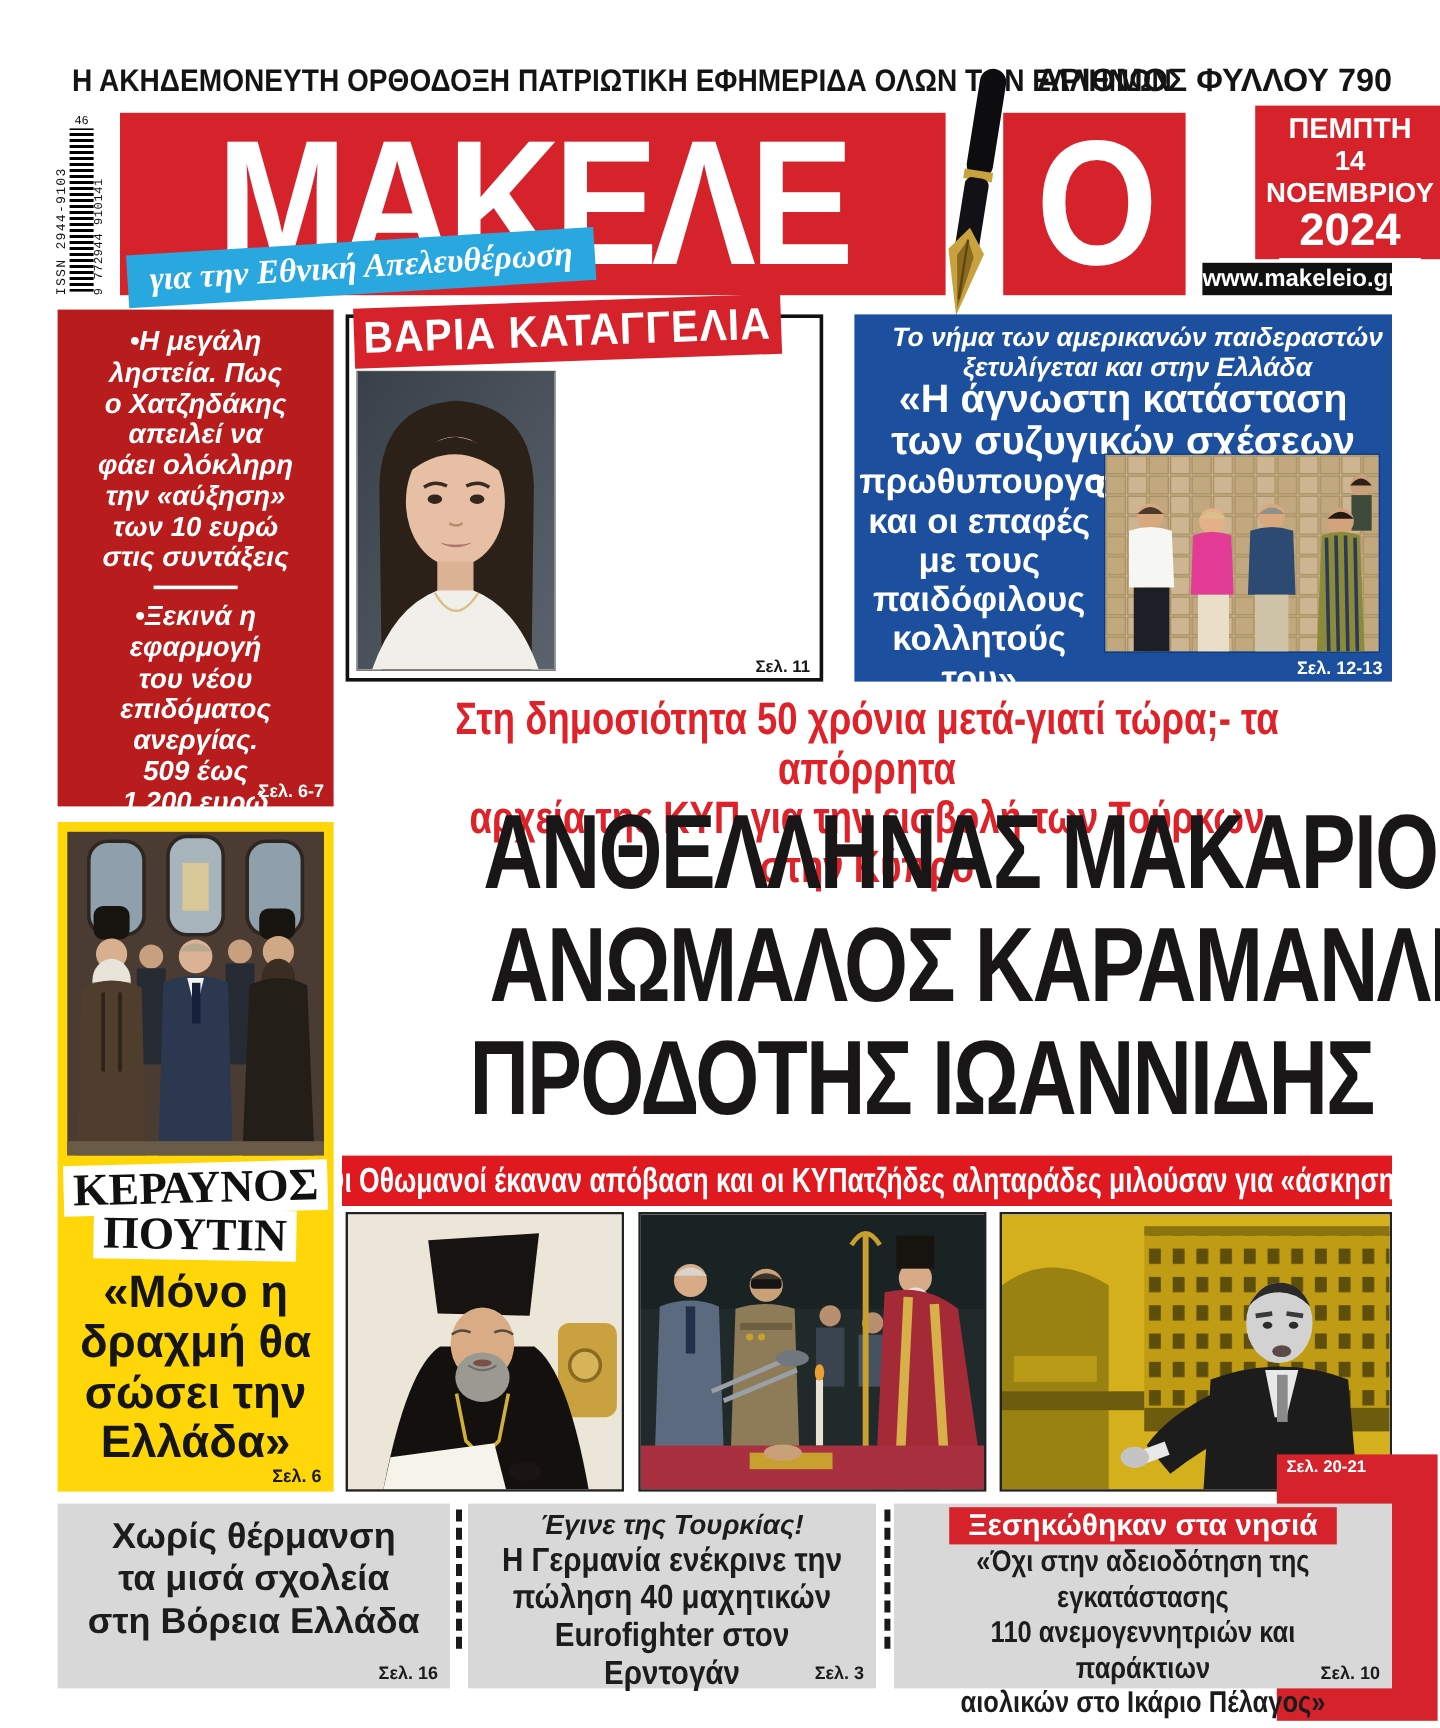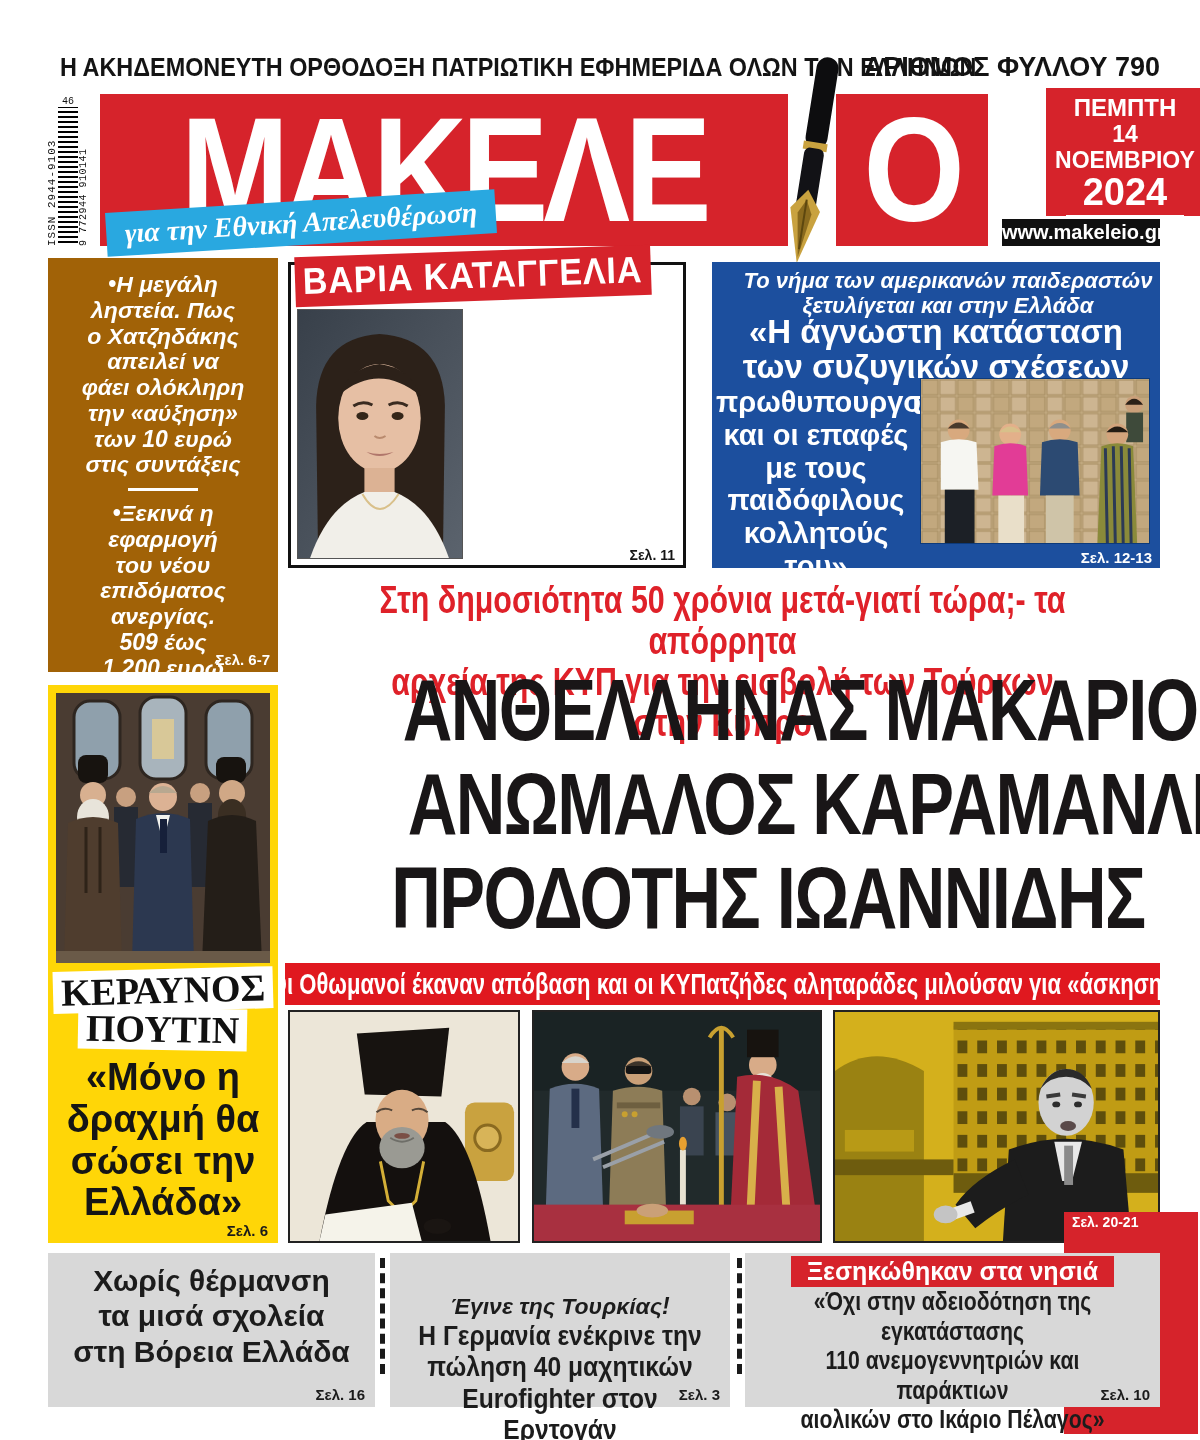--- a/index.html
+++ b/index.html
@@ -33,21 +33,21 @@
   .datebox { left:1002px; top:88px; width:158px; height:128px; background:#d6232b; color:#fff; text-align:center; padding-top:7px;margin-left:44px; }
   .db-day  { font-size:24px; font-weight:700; line-height:26px; }
   .db-date { font-size:23px; font-weight:700; line-height:26px; }
   .db-year { font-size:38px; font-weight:700; line-height:38px; }
   .db-div  { width:118px; height:2px; background:#fff; margin:4px auto 3px; }
   .db-price-label { font-size:16px; font-weight:700; vertical-align:6px; }
   .db-price { font-size:32px; font-weight:700; }
   .siteband { left:1002px; top:219px; width:158px; height:27px; background:#101010; color:#fff; font-weight:700; font-size:20px; text-align:right; line-height:26px; }
 
   
-  .tealbox { left:48px; top:258px; width:230px; height:414px; background:#a16207; color:#fff; text-align:center; padding-top:14px; }
+  .tealbox { left:48px; top:258px; width:230px; height:414px; background:#b91c1c; color:#fff; text-align:center; padding-top:14px; }
   .teal-item { font-size:23px; line-height:1.12; font-weight:700; font-style:italic; }
   .teal-div { width:70px; height:3px; background:#fff; margin:10px auto; }
   .pageref-w { position:absolute; right:8px; bottom:4px; font-size:15px; font-weight:700; color:#fff; }
   .pageref-d { position:absolute; right:10px; bottom:4px; font-size:15px; font-weight:700; color:#1a1a1a; }
 
   
   .reportbox { left:288px; top:262px; width:398px; height:306px; background:#fff; border:3px solid #111; }
   .stamp { position:absolute; left:4px; top:-14px; width:356px; height:50px; background:#d6232b; transform:rotate(-2deg); display:flex; align-items:center; justify-content:center; }
   .stamp span { color:#fff; font-weight:700; font-size:37px; letter-spacing:1px; transform:scaleX(.92); white-space:nowrap; }
   .report-photo { position:absolute; left:6px; top:44px; width:166px; height:250px; border:1px solid #555; }
@@ -89,21 +89,21 @@
   .graybox { top:1253px; height:154px; background:#d8d8d8; text-align:center; }
   .gb-left { left:48px; width:327px; }
   .gb-mid  { left:390px; width:340px; }
   .gb-right{ left:745px; width:415px; }
   .gb-head { font-weight:700; color:#1c1c1c; }
   .gb-left .gb-head { font-size:30px; line-height:1.18; padding-top:10px; }
   .gb-mid .gb-head  { font-size:28px; line-height:1.12; }
   .gb-mid .gb-head .cond { transform:scaleX(.88); }
   .gb-right .gb-head{ font-size:25px; line-height:1.18; }
   .gb-right .gb-head .cond { transform:scaleX(.85); }
-  .gb-kicker-it { font-style:italic; font-weight:700; font-size:23px; padding-top:4px; color:#1c1c1c;margin-top:36px; }
+  .gb-kicker-it { font-style:italic; font-weight:700; font-size:23px; padding-top:4px; color:#1c1c1c; }
   .gb-kicker-red { display:inline-block; background:#d6232b; color:#fff; font-weight:700; font-size:25px; padding:1px 16px; margin-top:3px; }
   .vdash { top:1258px; height:116px; border-left:5px dashed #1a1a1a; }
 </style>
 </head>
 <body>
 
 <div class="page">
 
   <div class="abs tagline">Η ΑΚΗΔΕΜΟΝΕΥΤΗ ΟΡΘΟΔΟΞΗ ΠΑΤΡΙΩΤΙΚΗ ΕΦΗΜΕΡΙΔΑ ΟΛΩΝ ΤΩΝ ΕΛΛΗΝΩΝ</div>
   <div class="abs issue">ΑΡΙΘΜΟΣ ΦΥΛΛΟΥ 790</div>

